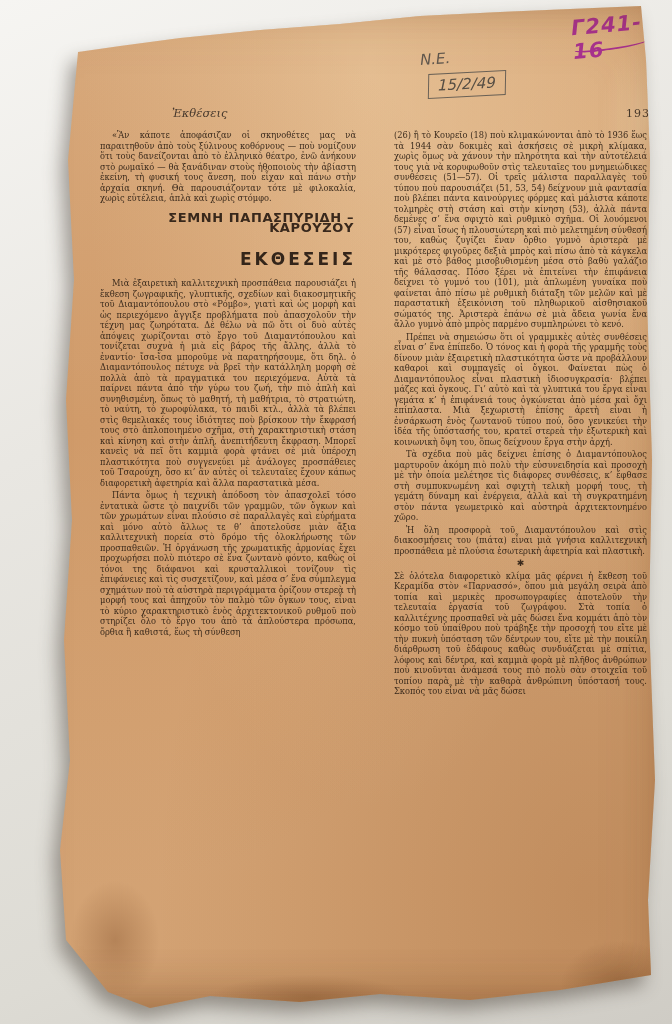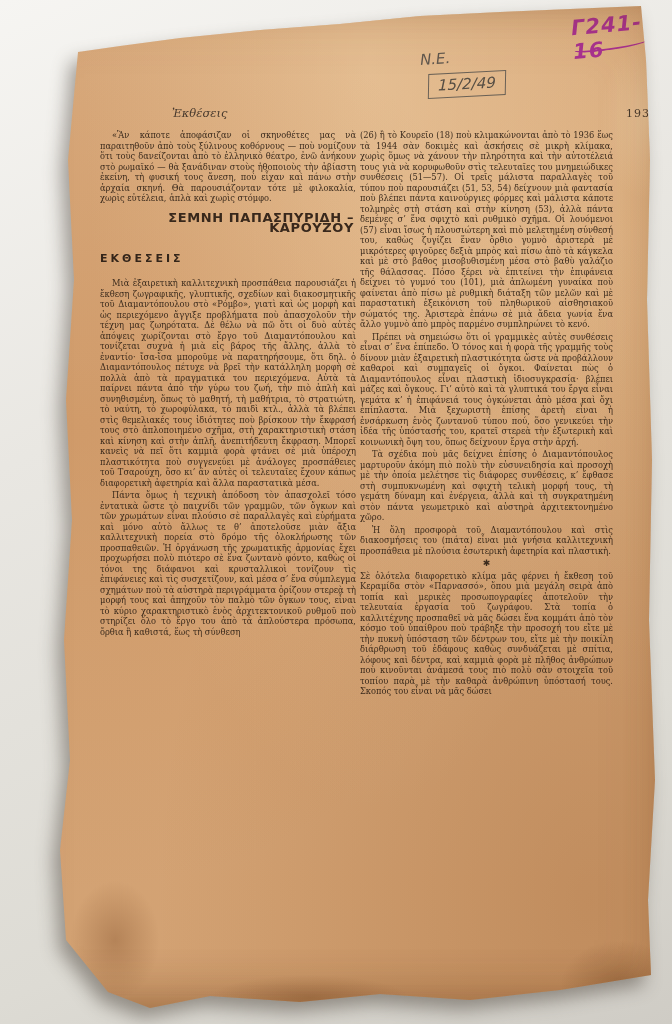--- a/index.html
+++ b/index.html
@@ -55,27 +55,27 @@
     position:absolute;left:148px;top:106px;width:478px;
     display:flex;justify-content:space-between;align-items:baseline;
     color:#46382c;
     margin-left:24px;
   }
   .runhead .rtitle{font-style:italic;font-size:11.5px;}
   .runhead .pnum{font-size:11px;letter-spacing:1px;}
 
   .col{position:absolute;top:130px;color:rgba(47,33,22,.93);font-size:8.3px;line-height:10.5px;text-align:justify;}
   .col-left{left:100px;width:256px;}
-  .col-right{left:360px;width:253px;}
+  .col-right{left:394px;width:253px;}
   .col p{margin:0 0 2px;text-indent:12px;}
   .col p.noindent{text-indent:0;}
   .quote{margin:5px 0 4px 16px;text-align:justify;}
   .author{font-weight:bold;text-align:right;font-size:13px;letter-spacing:.6px;margin:9px 2px 0 0;font-family:"DejaVu Sans",sans-serif;color:rgba(47,33,22,.95);}
   .heading{
-    text-align:left;font-weight:bold;font-size:11px;letter-spacing:3px;
+    text-align:right;font-weight:bold;font-size:17px;letter-spacing:3px;
     margin:20px 0 14px;font-family:"DejaVu Sans",sans-serif;color:rgba(42,30,20,.95);
   }
   .subtitle{font-weight:bold;font-size:8.4px;line-height:10.8px;text-indent:12px;margin-bottom:7px;}
   .sep{text-align:center;font-size:9px;margin:7px 0 6px;text-indent:0 !important;}
 </style>
 </head>
 <body>
 
 <div class="canvas">
   <div class="paper-wrap">

